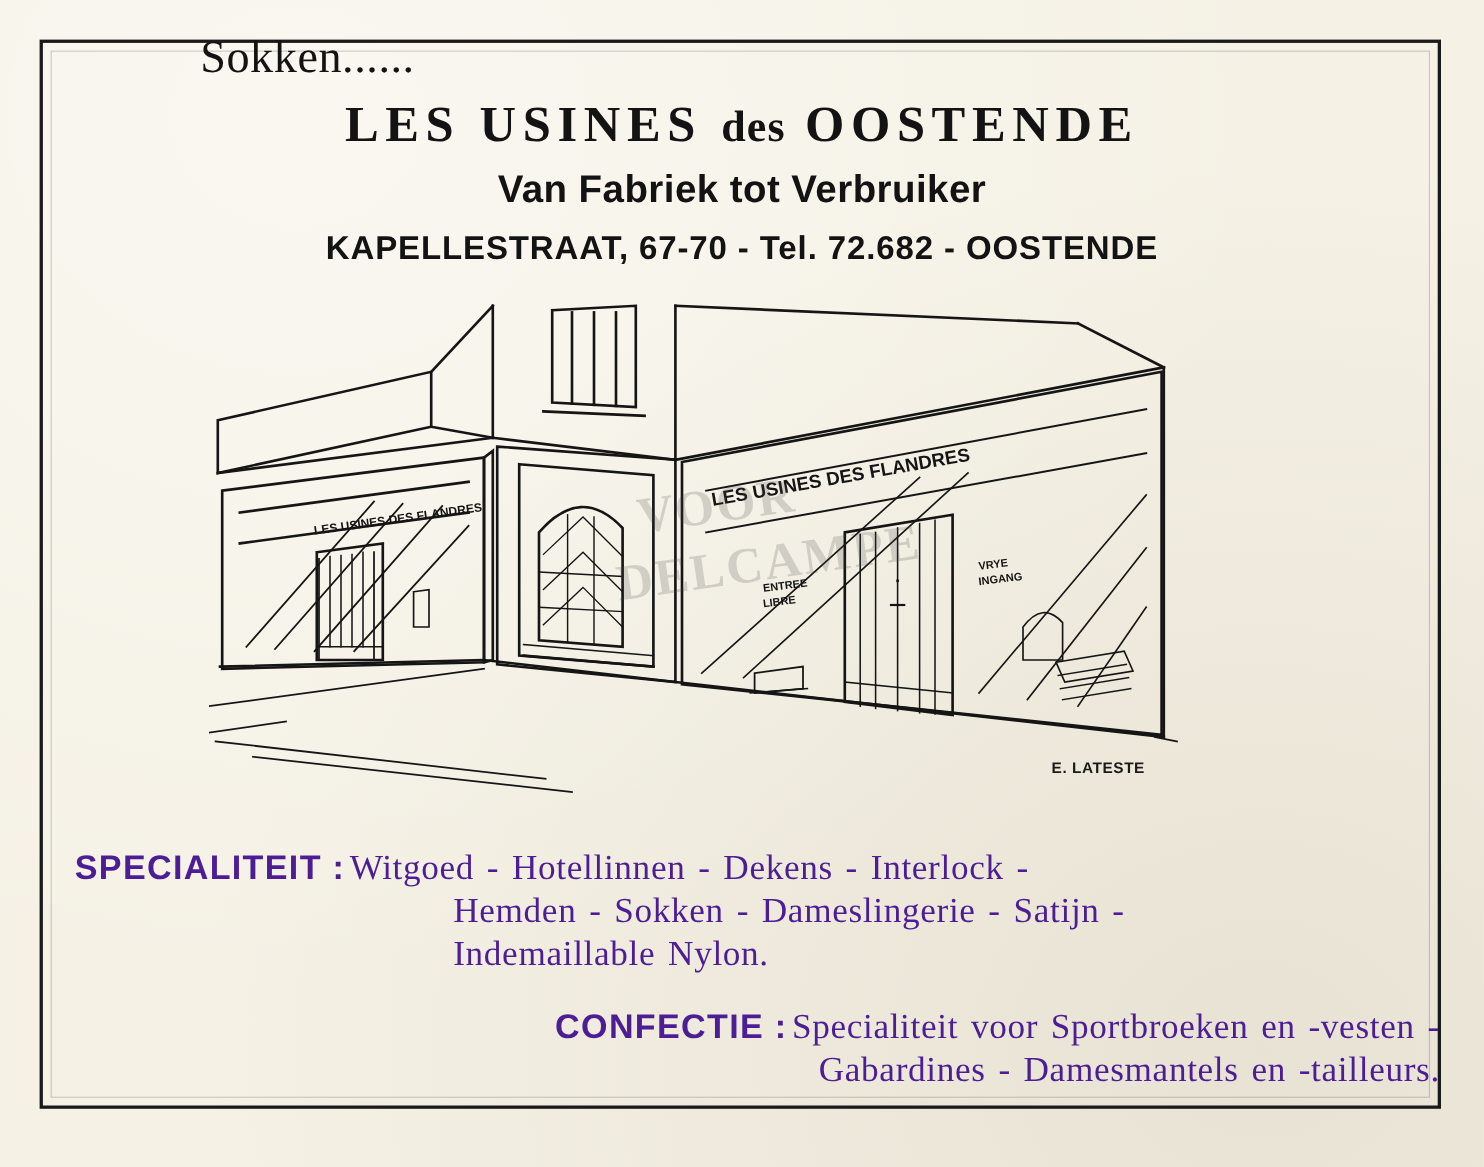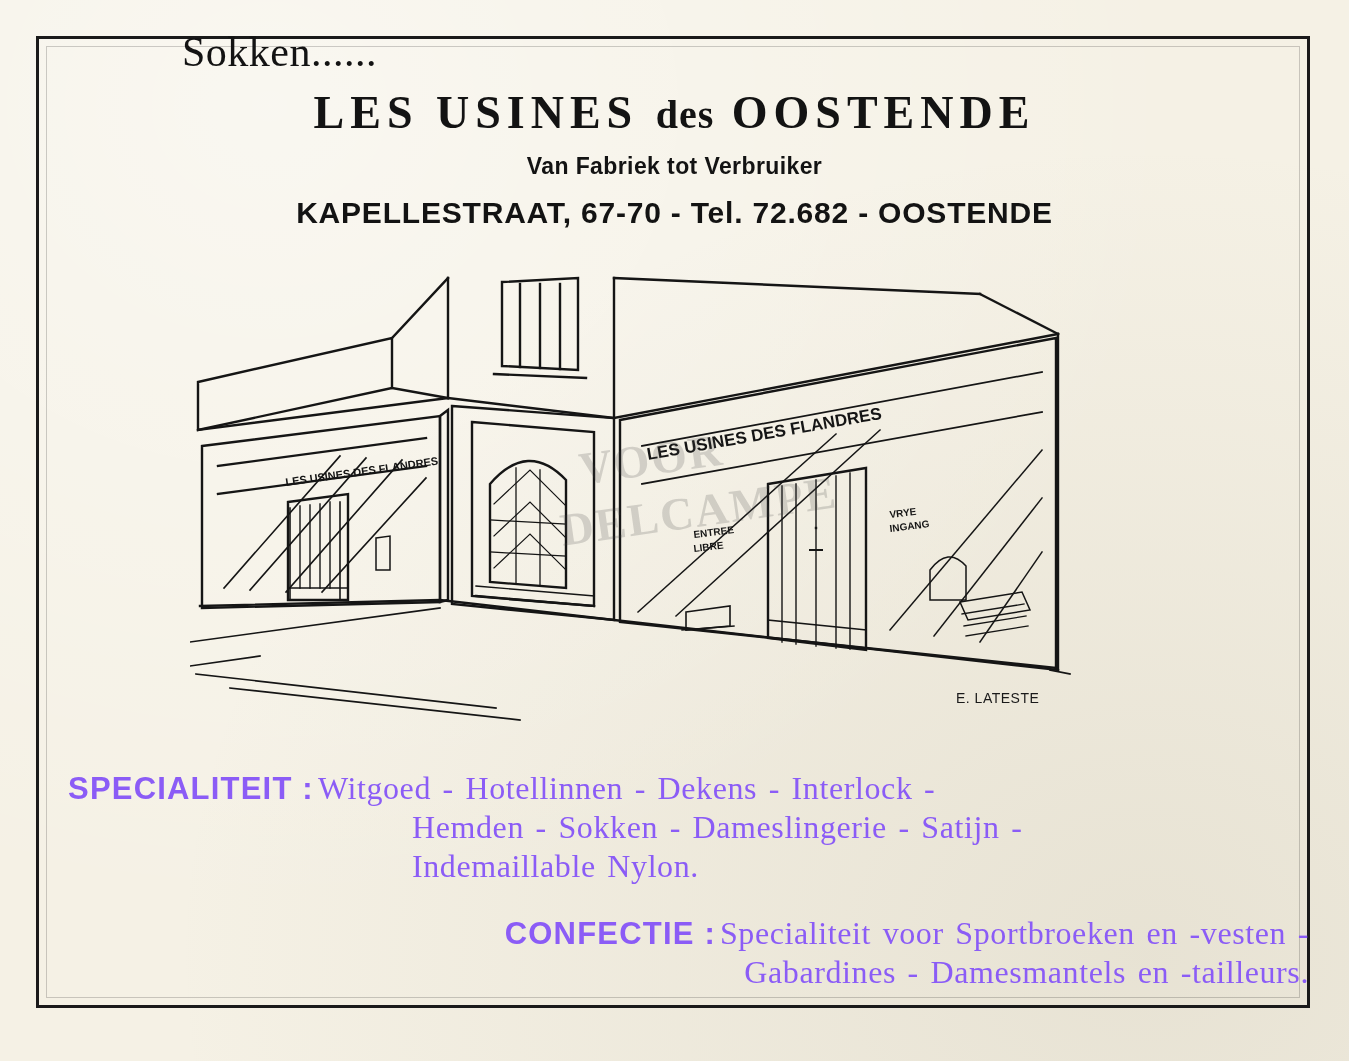--- a/index.html
+++ b/index.html
@@ -77,21 +77,21 @@
     white-space: nowrap;
   }
   .line-company .small-word {
     letter-spacing: 1px;
     font-size: 40px;
     margin-top: 25px;
   }
   .line-slogan {
     font-family: "Liberation Sans", sans-serif;
     font-weight: bold;
-    font-size: 23px;
+    font-size: 35px;
     letter-spacing: 0.4px;
     margin-top: 14px;
   }
   .line-address {
     font-family: "Liberation Sans", sans-serif;
     font-weight: bold;
     font-size: 30px;
     letter-spacing: 0.8px;
     margin-top: 16px;
   }
@@ -123,21 +123,21 @@
     pointer-events: none;
     user-select: none;
   }
 
   
   .specs {
     position: absolute;
     left: 68px;
     top: 770px;
     right: 40px;
-    color: #8b5cf6;
+    color: #4c1d95;
   }
   .spec-row {
     display: block;
     margin-bottom: 2px;
   }
   .spec-label {
     font-family: "Liberation Sans", sans-serif;
     font-weight: bold;
     font-size: 31px;
     letter-spacing: 1.2px;
@@ -162,21 +162,21 @@
   .block-confectie {
     margin-top: 30px;
     text-align: right;
   }
 
   .signature {
     position: absolute;
     left: 940px;
     top: 690px;
     font-family: "Liberation Sans", sans-serif;
-    font-weight: normal;
+    font-weight: bold;
     font-size: 14px;
     letter-spacing: 0.5px;
     color: #1a1a1a;
     padding-left: 16px;
   }
 </style>
 </head>
 <body>
 
 <div class="page">

